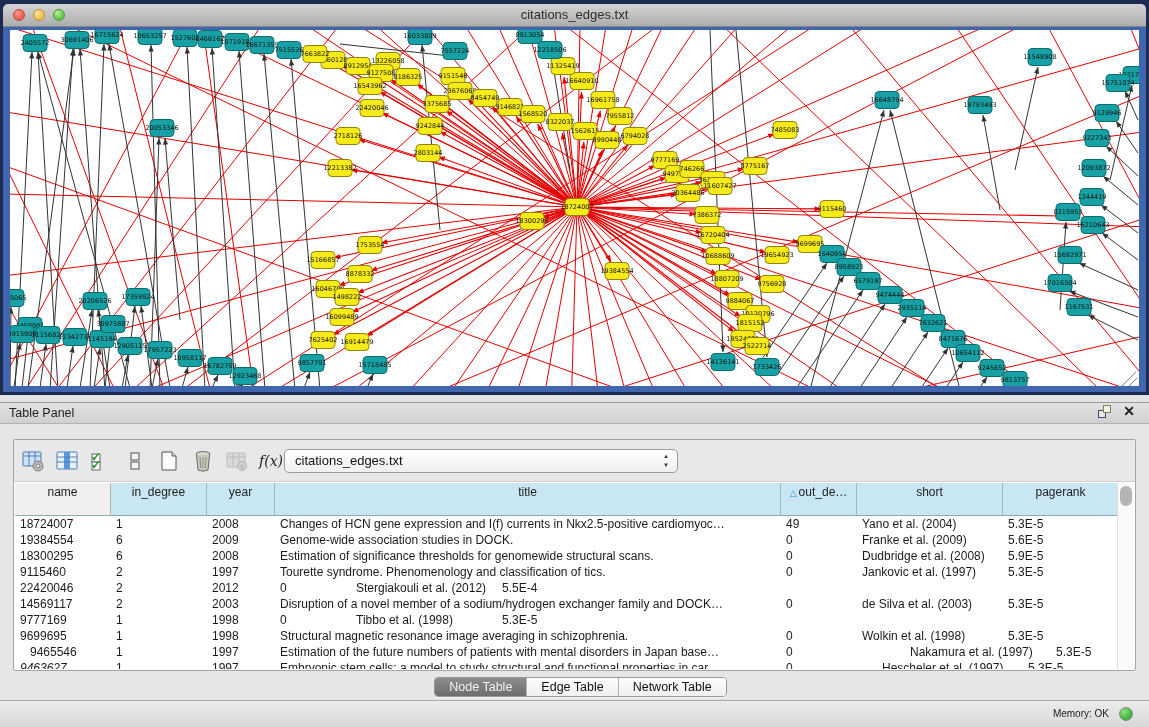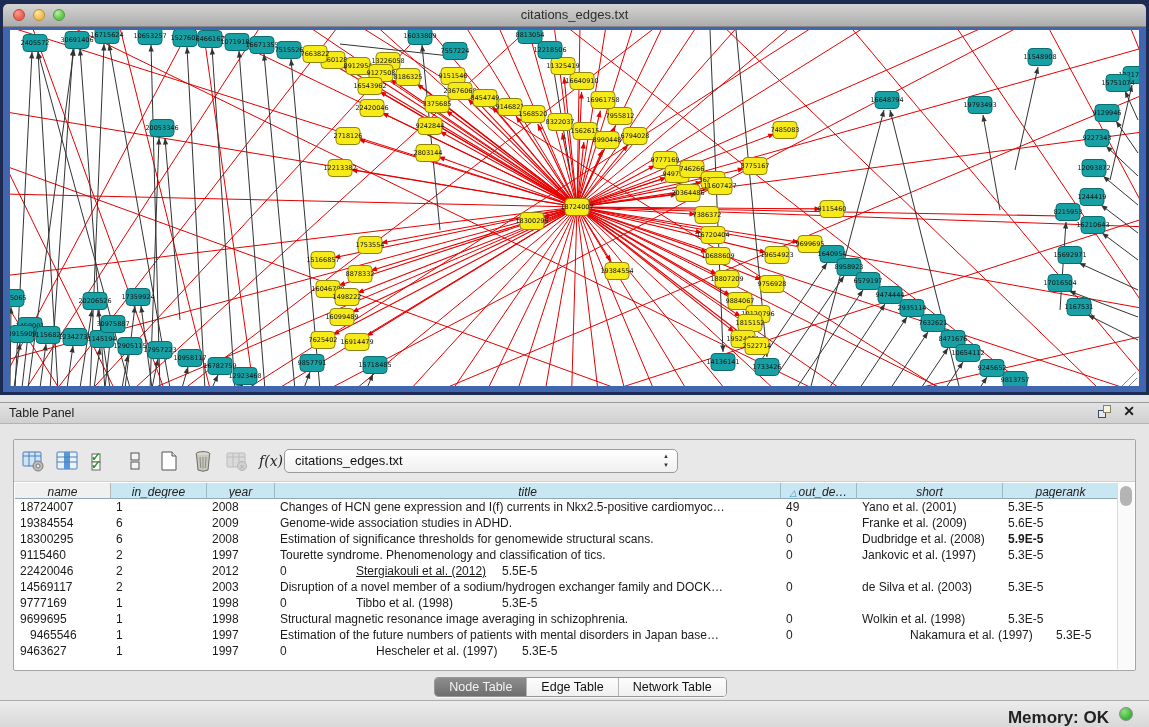--- a/index.html
+++ b/index.html
@@ -49,21 +49,21 @@
   .combo { position:absolute; left:270px; top:9px; width:394px; height:24px;
            border:1px solid #9b9b9b; border-radius:5px;
            background:linear-gradient(#ffffff,#f0f0f0);
            font-size:13px; color:#111; line-height:22px; padding-left:10px;
            box-shadow:inset 0 1px 0 #fff; }
   .combo .arrows { position:absolute; right:8px; top:2px; font-size:6px; color:#333;
                    line-height:9px; text-align:center; }
 
   .tbl { position:absolute; left:1px; right:18px; top:43px; bottom:1px; overflow:hidden;
          font-size:12px; color:#1a1a1a; background:#fff; }
-  .tbl-head { display:flex; height:16px;font-style:italic; }
+  .tbl-head { display:flex; height:33px; }
   .th { background:#c9e6f3; border-right:1px solid #9fb9c4; border-bottom:1px solid #8fa9b4;
         text-align:center; line-height:19px; font-size:12px; color:#222;
         overflow:hidden; white-space:nowrap; }
   .th.first { background:#f0f0f0; border-right:1px solid #b5b5b5; }
   .sort-tri { color:#2f9ad2; font-size:9px; margin-right:2px; }
   .tr { display:flex; height:16px; line-height:16px; }
   .td { padding-left:5px; overflow:hidden; white-space:nowrap; text-overflow:ellipsis; }
   .vscroll { position:absolute; right:1px; top:43px; bottom:1px; width:17px;
              background:#fafafa; border-left:1px solid #dcdcdc; }
   .vthumb { position:absolute; left:2px; top:3px; width:12px; height:20px;
@@ -73,21 +73,21 @@
   .seg { display:flex; border:1px solid #979797; border-radius:4px; overflow:hidden;
          background:#fbfbfb; height:20px; box-shadow:0 1px 0 rgba(255,255,255,.7);}
   .seg-btn { padding:0 14px; font-size:12.5px; line-height:19px; color:#111;
              background:linear-gradient(#fdfdfd,#f0f0f0); border-right:1px solid #b5b5b5;}
   .seg-btn:last-child { border-right:none; }
   .seg-btn.active { background:linear-gradient(#8d8d8d,#6e6e6e); color:#f3f3f3; }
 
   
   #status-bar { position:absolute; left:0; top:700px; width:1149px; height:27px;
                 background:linear-gradient(#ececec,#d8d8d8); border-top:1px solid #ababab; }
-  .mem { position:absolute; right:40px; top:7px; font-size:17px; color:#222;font-weight:bold; }
+  .mem { position:absolute; right:40px; top:7px; font-size:10px; color:#222; }
   .mem-dot { position:absolute; right:16px; top:6px; width:14px; height:14px; border-radius:50%;
              background:radial-gradient(circle at 35% 30%, #8fe37f, #3cb43c 65%);
              border:1px solid #8a8a8a; }
 </style>
 </head>
 <body>
 
 <div id="net-window">
   <div class="titlebar">
     <div class="lights">
@@ -969,57 +969,57 @@
           <div class="th" style="width: 146px; flex: 0 0 146px;">short</div>
           <div class="th" style="width: 116px; flex: 0 0 116px;">pagerank</div>
         </div>
       <div id="tbl-body">
           <div class="tr">
             <div class="td" style="width: 96px; flex: 0 0 96px;">18724007</div>
             <div class="td" style="width: 96px; flex: 0 0 96px;">1</div>
             <div class="td" style="width: 68px; flex: 0 0 68px;">2008</div>
             <div class="td" style="width: 506px; flex: 0 0 506px;">Changes of HCN gene expression and I(f) currents in Nkx2.5-positive cardiomyoc…</div>
             <div class="td" style="width: 76px; flex: 0 0 76px;">49</div>
-            <div class="td" style="width: 146px; flex: 0 0 146px;">Yano et al. (2001)</div>
+            <div class="td" style="width: 146px; flex: 0 0 146px;">Yano et al. (2004)</div>
             <div class="td" style="width: 116px; flex: 0 0 116px;">5.3E-5</div>
           </div>
           <div class="tr">
             <div class="td" style="width: 96px; flex: 0 0 96px;">19384554</div>
             <div class="td" style="width: 96px; flex: 0 0 96px;">6</div>
             <div class="td" style="width: 68px; flex: 0 0 68px;">2009</div>
-            <div class="td" style="width: 506px; flex: 0 0 506px;">Genome-wide association studies in ADHD.</div>
+            <div class="td" style="width: 506px; flex: 0 0 506px;">Genome-wide association studies in DOCK.</div>
             <div class="td" style="width: 76px; flex: 0 0 76px;">0</div>
             <div class="td" style="width: 146px; flex: 0 0 146px;">Franke et al. (2009)</div>
             <div class="td" style="width: 116px; flex: 0 0 116px;">5.6E-5</div>
           </div>
           <div class="tr">
             <div class="td" style="width: 96px; flex: 0 0 96px;">18300295</div>
             <div class="td" style="width: 96px; flex: 0 0 96px;">6</div>
             <div class="td" style="width: 68px; flex: 0 0 68px;">2008</div>
             <div class="td" style="width: 506px; flex: 0 0 506px;">Estimation of significance thresholds for genomewide structural scans.</div>
             <div class="td" style="width: 76px; flex: 0 0 76px;">0</div>
             <div class="td" style="width: 146px; flex: 0 0 146px;">Dudbridge et al. (2008)</div>
-            <div class="td" style="width: 116px; flex: 0 0 116px; font-weight: bold;">5.9E-5</div>
+            <div class="td" style="width: 116px; flex: 0 0 116px;">5.9E-5</div>
           </div>
           <div class="tr">
             <div class="td" style="width: 96px; flex: 0 0 96px;">9115460</div>
             <div class="td" style="width: 96px; flex: 0 0 96px;">2</div>
             <div class="td" style="width: 68px; flex: 0 0 68px;">1997</div>
             <div class="td" style="width: 506px; flex: 0 0 506px;">Tourette syndrome. Phenomenology and classification of tics.</div>
             <div class="td" style="width: 76px; flex: 0 0 76px;">0</div>
             <div class="td" style="width: 146px; flex: 0 0 146px;">Jankovic et al. (1997)</div>
             <div class="td" style="width: 116px; flex: 0 0 116px;">5.3E-5</div>
           </div>
           <div class="tr">
             <div class="td" style="width: 96px; flex: 0 0 96px;">22420046</div>
             <div class="td" style="width: 96px; flex: 0 0 96px;">2</div>
             <div class="td" style="width: 68px; flex: 0 0 68px;">2012</div>
             <div class="td" style="width: 76px; flex: 0 0 76px;">0</div>
-            <div class="td" style="width: 146px; flex: 0 0 146px; text-decoration: underline;">Stergiakouli et al. (2012)</div>
-            <div class="td" style="width: 116px; flex: 0 0 116px;">5.5E-5</div>
+            <div class="td" style="width: 146px; flex: 0 0 146px;">Stergiakouli et al. (2012)</div>
+            <div class="td" style="width: 116px; flex: 0 0 116px;">5.5E-4</div>
           </div>
           <div class="tr">
             <div class="td" style="width: 96px; flex: 0 0 96px;">14569117</div>
             <div class="td" style="width: 96px; flex: 0 0 96px;">2</div>
             <div class="td" style="width: 68px; flex: 0 0 68px;">2003</div>
             <div class="td" style="width: 506px; flex: 0 0 506px;">Disruption of a novel member of a sodium/hydrogen exchanger family and DOCK…</div>
             <div class="td" style="width: 76px; flex: 0 0 76px;">0</div>
             <div class="td" style="width: 146px; flex: 0 0 146px;">de Silva et al. (2003)</div>
             <div class="td" style="width: 116px; flex: 0 0 116px;">5.3E-5</div>
           </div>
@@ -1043,23 +1043,24 @@
           <div class="tr">
             <div class="td" style="width: 96px; flex: 0 0 96px; padding-left: 15px;">9465546</div>
             <div class="td" style="width: 96px; flex: 0 0 96px;">1</div>
             <div class="td" style="width: 68px; flex: 0 0 68px;">1997</div>
             <div class="td" style="width: 506px; flex: 0 0 506px;">Estimation of the future numbers of patients with mental disorders in Japan base…</div>
             <div class="td" style="width: 76px; flex: 0 0 76px;">0</div>
             <div class="td" style="width: 146px; flex: 0 0 146px; margin-left: 48px;">Nakamura et al. (1997)</div>
             <div class="td" style="width: 116px; flex: 0 0 116px;">5.3E-5</div>
           </div>
           <div class="tr">
-            <div class="td" style="width: 96px; flex: 0 0 96px;">9463627</div>
+            <div class="td" style="width: 96px; flex: 0 0 96px; font-style: italic;">9463627</div>
             <div class="td" style="width: 96px; flex: 0 0 96px;">1</div>
             <div class="td" style="width: 68px; flex: 0 0 68px;">1997</div>
+            <div class="td" style="width: 506px; flex: 0 0 506px;">Embryonic stem cells: a model to study structural and functional properties in car…</div>
             <div class="td" style="width: 76px; flex: 0 0 76px;">0</div>
             <div class="td" style="width: 146px; flex: 0 0 146px; margin-left: 20px;">Hescheler et al. (1997)</div>
             <div class="td" style="width: 116px; flex: 0 0 116px;">5.3E-5</div>
           </div>
         </div>
     </div>
     <div class="vscroll">
       <div class="vthumb"></div>
     </div>
   </div>

